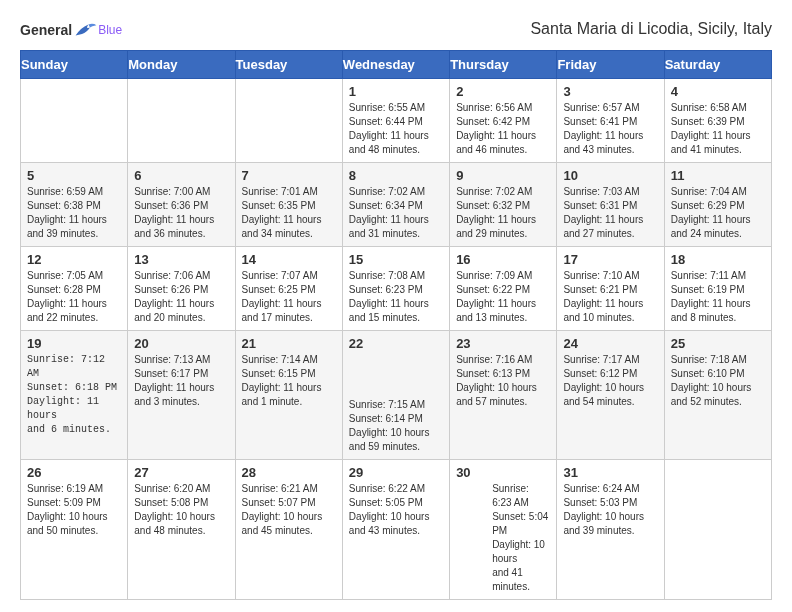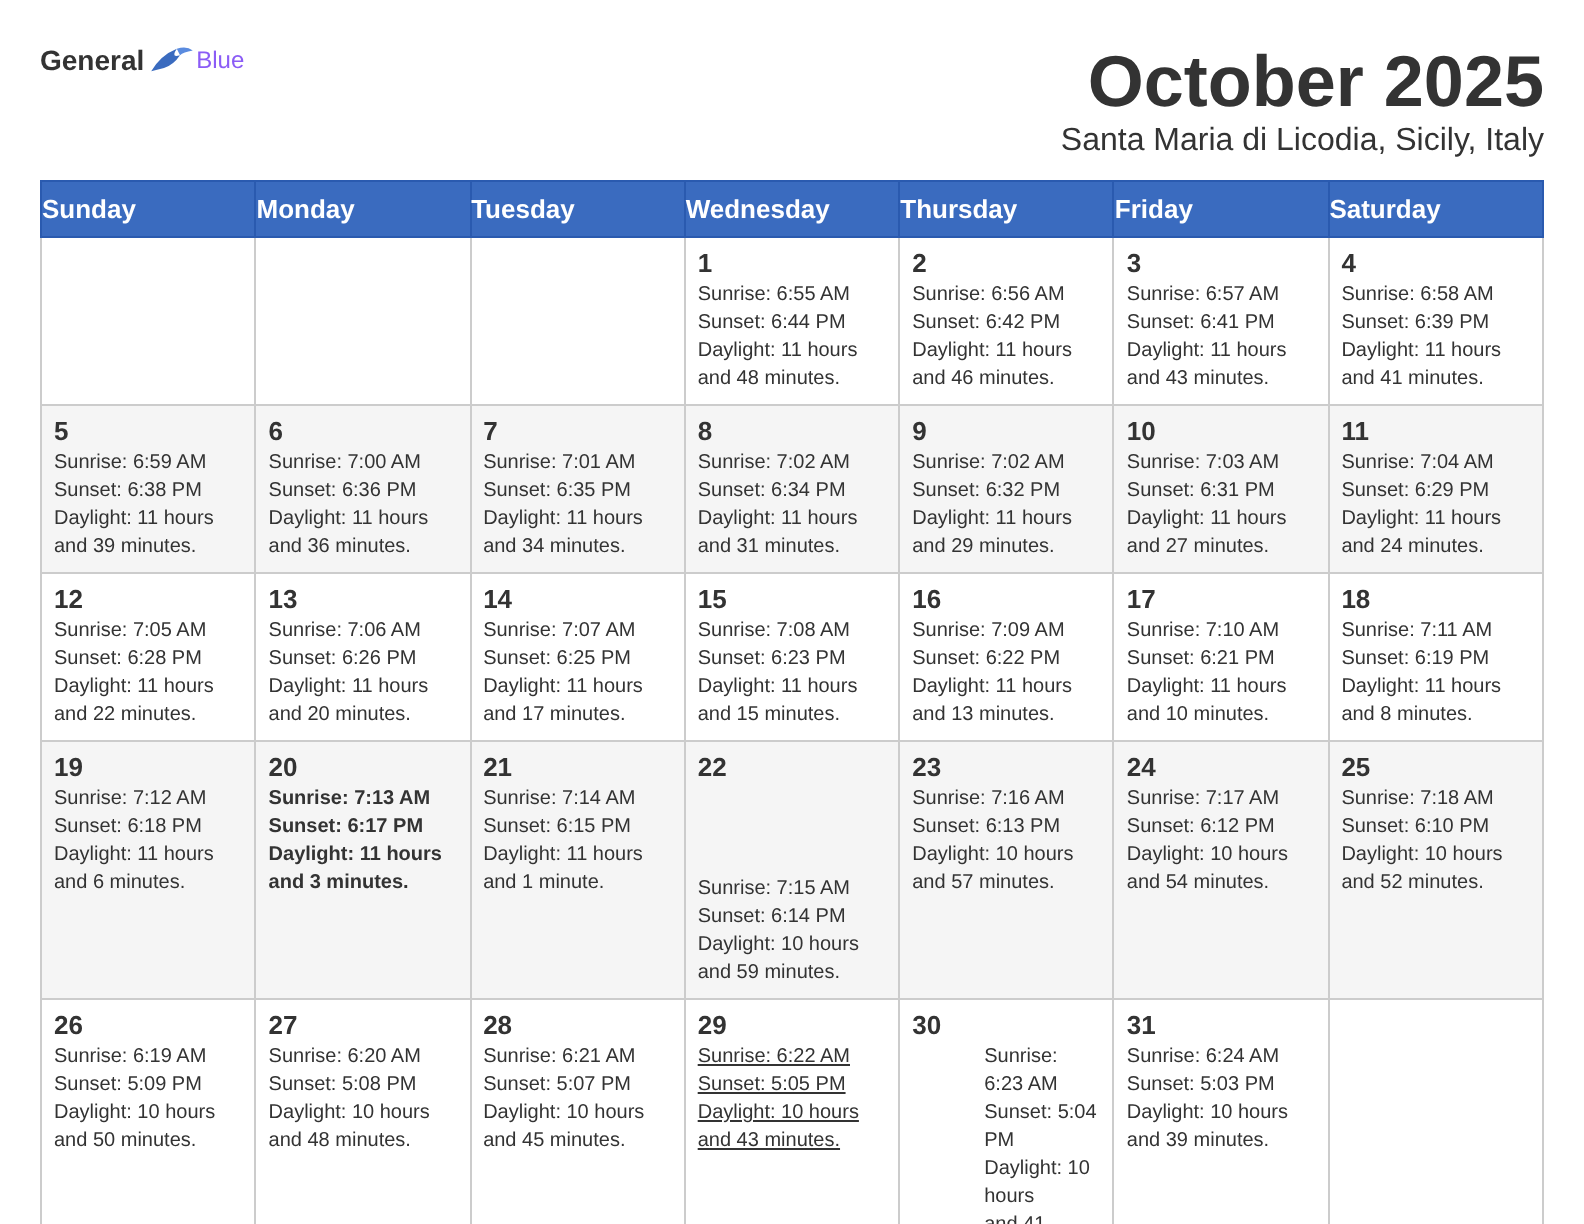--- a/index.html
+++ b/index.html
@@ -102,21 +102,20 @@
     <div class="logo-text">
       <span class="logo-general">General</span>
       <svg class="logo-bird" viewBox="0 0 30 22" xmlns="http://www.w3.org/2000/svg">
         <path d="M2,18 Q8,8 18,4 Q14,10 20,8 Q16,14 10,16 Z" fill="#3a6bbf"></path>
         <path d="M18,4 Q24,2 28,5 Q22,6 20,8 Z" fill="#5a8bdf"></path>
       </svg>
       <span class="logo-blue">Blue</span>
     </div>
   </div>
   <div class="title-section">
-    <div class="month-title">October 2025</div>
     <div class="subtitle">Santa Maria di Licodia, Sicily, Italy</div>
   </div>
 </div>
 
 <table class="calendar">
   <thead>
     <tr>
     <th>Sunday</th>
         <th>Monday</th>
         <th>Tuesday</th>
@@ -258,28 +257,28 @@
           <span class="day-number">18</span>
           <div class="day-info" style="white-space: pre-line;">Sunrise: 7:11 AM
 Sunset: 6:19 PM
 Daylight: 11 hours
 and 8 minutes.</div>
         </td>
       </tr>
       <tr>
         <td>
           <span class="day-number">19</span>
-          <div class="day-info" style="white-space: pre-line;">Sunrise: 7:12 AM
+          <div class="day-info" style="white-space: pre-line; font-family: Liberation Mono, monospace;">Sunrise: 7:12 AM
 Sunset: 6:18 PM
 Daylight: 11 hours
 and 6 minutes.</div>
         </td>
         <td>
           <span class="day-number">20</span>
-          <div class="day-info" style="white-space: pre-line; font-weight: bold;">Sunrise: 7:13 AM
+          <div class="day-info" style="white-space: pre-line;">Sunrise: 7:13 AM
 Sunset: 6:17 PM
 Daylight: 11 hours
 and 3 minutes.</div>
         </td>
         <td>
           <span class="day-number">21</span>
           <div class="day-info" style="white-space: pre-line;">Sunrise: 7:14 AM
 Sunset: 6:15 PM
 Daylight: 11 hours
 and 1 minute.</div>
@@ -330,21 +329,21 @@
         </td>
         <td>
           <span class="day-number">28</span>
           <div class="day-info" style="white-space: pre-line;">Sunrise: 6:21 AM
 Sunset: 5:07 PM
 Daylight: 10 hours
 and 45 minutes.</div>
         </td>
         <td>
           <span class="day-number">29</span>
-          <div class="day-info" style="white-space: pre-line; text-decoration: underline;">Sunrise: 6:22 AM
+          <div class="day-info" style="white-space: pre-line;">Sunrise: 6:22 AM
 Sunset: 5:05 PM
 Daylight: 10 hours
 and 43 minutes.</div>
         </td>
         <td>
           <span class="day-number">30</span>
           <div class="day-info" style="white-space: pre-line; margin-left: 36px;">Sunrise: 6:23 AM
 Sunset: 5:04 PM
 Daylight: 10 hours
 and 41 minutes.</div>

